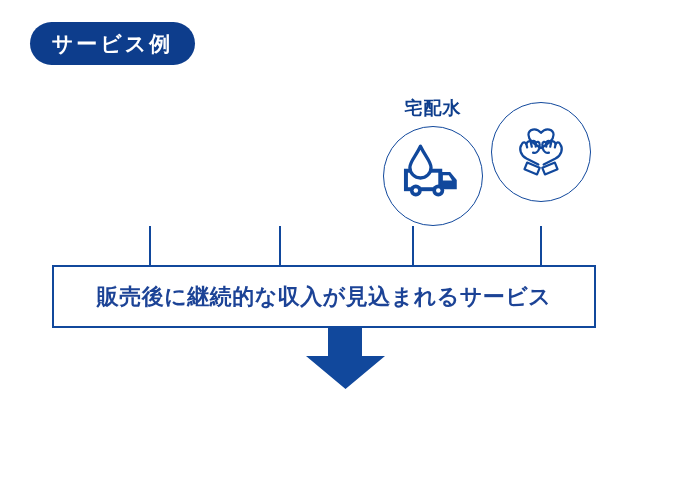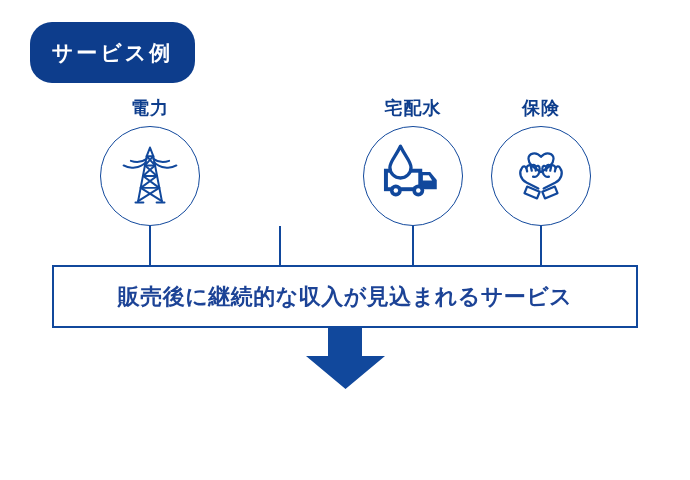--- a/index.html
+++ b/index.html
@@ -11,21 +11,21 @@
   html,body{background:#fff;}
   body{font-family:"DejaVu Sans","Liberation Sans",sans-serif;}
   .stage{
     position:relative;
     width:690px;height:480px;
     background:#ffffff;
     overflow:hidden;
   }
   .badge{
     position:absolute;left:30px;top:22px;
-    width:165px;height:61px;
+    width:165px;height:43px;
     background:var(--navy);
     border-radius:22px;
     display:flex;align-items:center;justify-content:center;
     color:#fff;font-weight:bold;font-size:21px;letter-spacing:3px;
   }
   .col{
     position:absolute;top:96px;width:130px;text-align:center;
   }
   .col .svc-label{
     font-size:18px;font-weight:bold;color:var(--navy);
@@ -37,21 +37,21 @@
     display:flex;align-items:center;justify-content:center;
     background:#fff;
   }
   .circle svg{width:66px;height:66px;display:block;}
   .connector{
     position:absolute;top:226px;width:2px;height:41px;
     background:var(--blue);
   }
   .summary-box{
     position:absolute;left:52px;top:265px;
-    width:586px;height:63px;
+    width:544px;height:63px;
     border:2px solid var(--blue);background:#fff;
     display:flex;align-items:center;justify-content:center;
     z-index:2;
   }
   .summary-box span{
     font-size:22px;font-weight:bold;color:var(--text-blue);
     letter-spacing:0.5px;white-space:nowrap;
   }
   .big-arrow{
     position:absolute;left:300px;top:327px;width:92px;height:64px;
@@ -71,61 +71,39 @@
 </style>
 </head>
 <body>
 
 <div class="stage">
 
   <div class="badge">
     <span>サービス例</span>
   </div>
 
-  <div class="col" style="left:85px">
-    <div class="svc-label">電力</div>
-    <div class="circle">
-      <svg viewBox="0 0 100 100">
-        <g class="stroke-icon" style="stroke-width:3">
-          <path d="M50,7 L45,20 M50,7 L55,20 M45,20 H55"></path>
-          <path d="M45,20 L32,88 M55,20 L68,88"></path>
-          <path d="M42.5,34 H57.5 M39.5,50 H60.5 M36,68 H64"></path>
-          <path d="M45,20 L57.5,34 M55,20 L42.5,34"></path>
-          <path d="M42.5,34 L60.5,50 M57.5,34 L39.5,50"></path>
-          <path d="M39.5,50 L64,68 M60.5,50 L36,68"></path>
-          <path d="M36,68 L68,88 M64,68 L32,88"></path>
-          <path d="M44,29 C34,38 20,40 10,34"></path>
-          <path d="M45,24 C38,29 29,30 21,27"></path>
-          <path d="M56,29 C66,38 80,40 90,34"></path>
-          <path d="M55,24 C62,29 71,30 79,27"></path>
-          <path d="M28,90 H40 M60,90 H72"></path>
-        </g>
-      </svg>
-    </div>
-  </div>
 
 
-  <div class="col" style="left:348px">
+  <div class="col" style="left:368px">
     <div class="svc-label">宅配水</div>
     <div class="circle">
       <svg viewBox="0 0 100 100">
         <rect x="9" y="42" width="52" height="28" fill="none" stroke="#11489c" stroke-width="6"></rect>
         <path d="M31,5 C24,20 15,28 15,37 a16,16 0 0 0 32,0 C47,28 38,20 31,5 Z" fill="#ffffff" stroke="#11489c" stroke-width="5" stroke-linejoin="round"></path>
         <path d="M61,44 L76,44 L86,56 L86,70 L61,70 Z" fill="#11489c"></path>
         <path d="M65,49 L74,49 L79,57 L65,57 Z" fill="#ffffff"></path>
         <circle cx="24" cy="72" r="9" fill="#11489c"></circle>
         <circle cx="24" cy="72" r="3.4" fill="#ffffff"></circle>
         <circle cx="58" cy="72" r="9" fill="#11489c"></circle>
         <circle cx="58" cy="72" r="3.4" fill="#ffffff"></circle>
       </svg>
     </div>
   </div>
 
   <div class="col" style="left:476px">
-    <div class="svc-label">保険</div>
     <div class="circle">
       <svg viewBox="0 0 100 100">
         <path d="M50,44 C41,38 31,33 31,24 C31,16 42,12 50,21 C58,12 69,16 69,24 C69,33 59,38 50,44 Z" fill="#ffffff" stroke="#11489c" stroke-width="3.4" stroke-linejoin="round"></path>
         <g class="stroke-icon">
           <path d="M46,69 L28,60 C19,55 16,45 21,38 C23,34 27,35 28,39 L29,43"></path>
           <path d="M28,38 C29,33 34,32 35,37 L36,42"></path>
           <path d="M35,37 C36,32 41,32 42,37 L42,42"></path>
           <path d="M42,37 C44,33 48,34 48,39 L47,45 C46,50 42,52 38,51"></path>
           <path d="M29,66 L48,74 L44,84 L25,76 Z"></path>
         </g>

